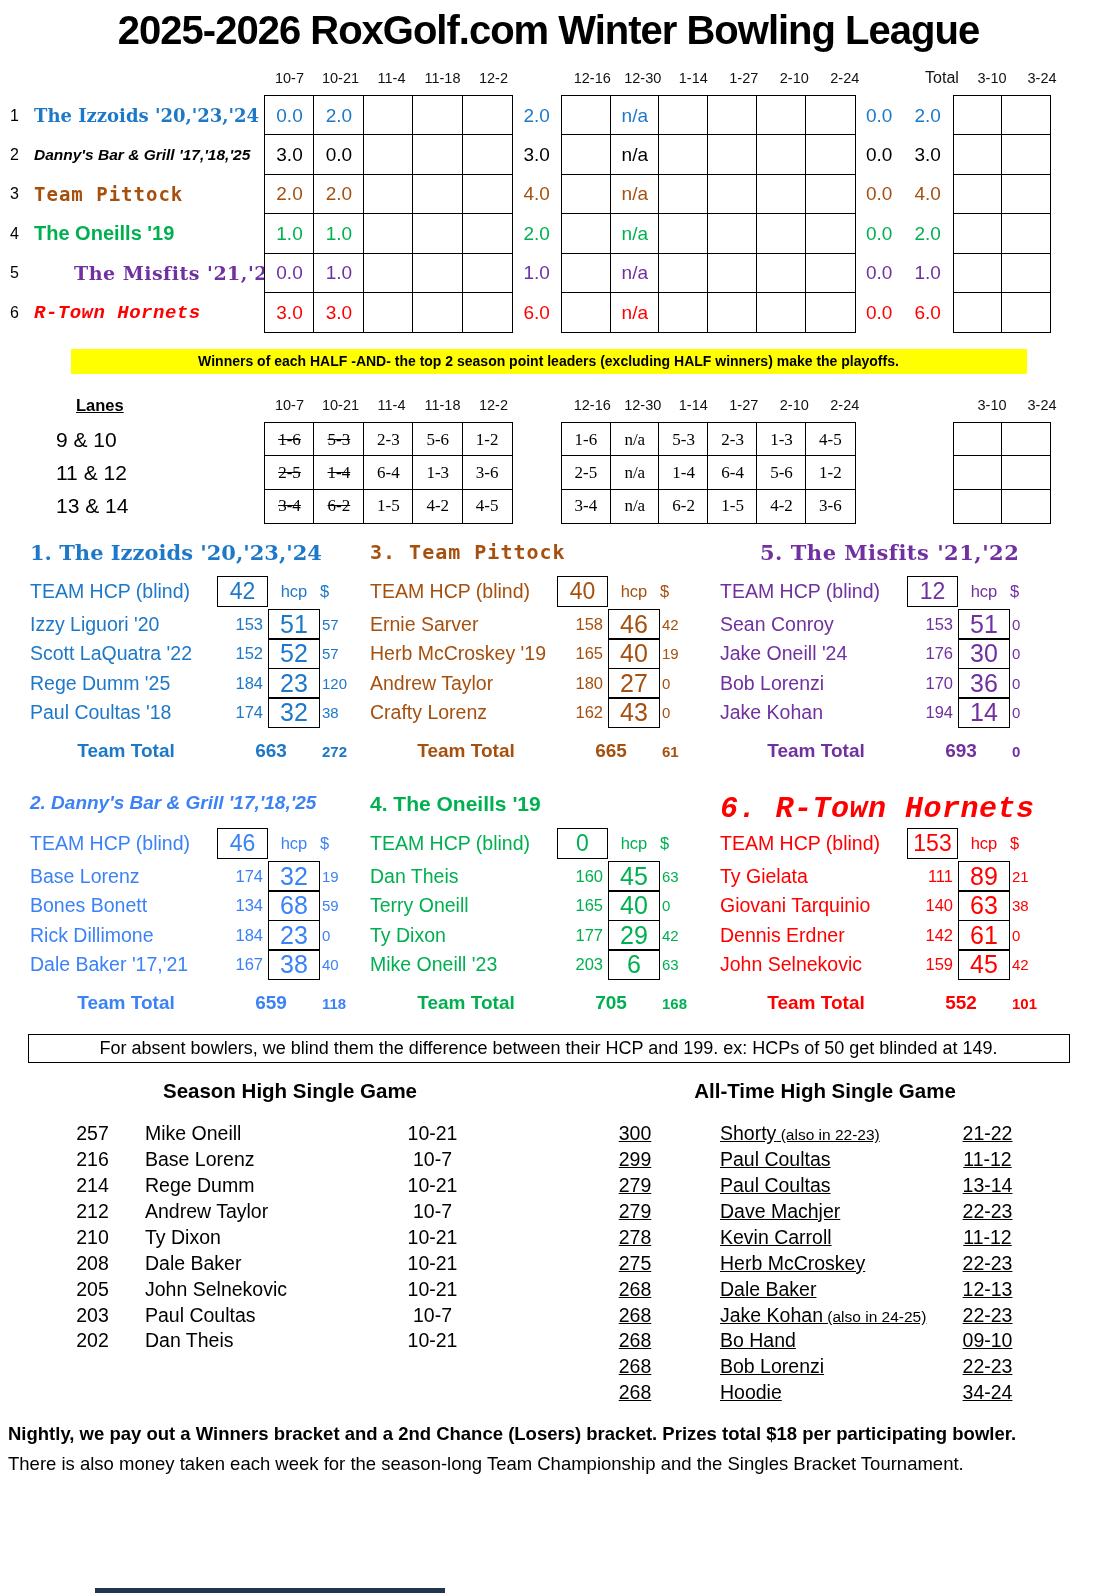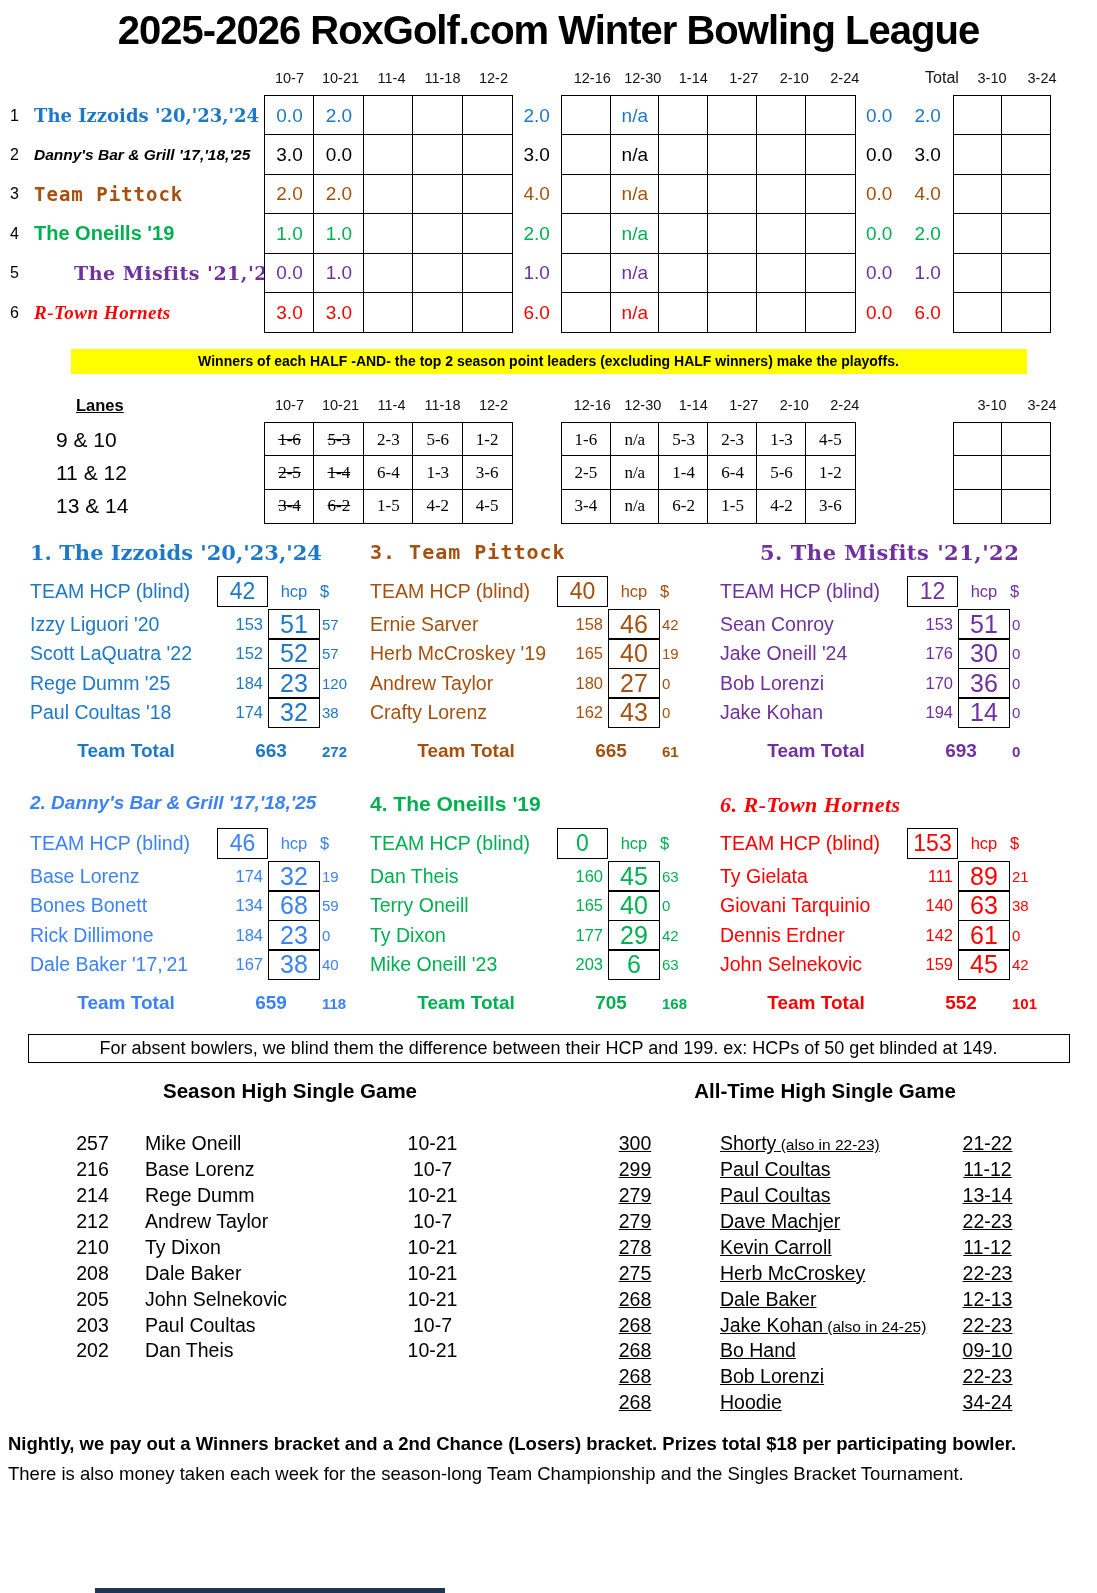--- a/index.html
+++ b/index.html
@@ -28,39 +28,39 @@
   .rank{width:24px;font-size:16px;color:#000;padding-left:2px;flex:none;}
   .tname{font-weight:bold;white-space:nowrap;}
   .hval{font-size:19px;}
 
   
   .tf1{font-family:"DejaVu Serif",serif;font-size:18px;}
   .tf2{font-style:italic;font-size:15.5px;}
   .tf3{font-family:"DejaVu Sans Mono",monospace;font-size:19px;letter-spacing:1px;}
   .tf4{font-size:20px;}
   .tf5{font-family:"DejaVu Serif",serif;font-size:19px;letter-spacing:0.5px;margin-left:40px;}
-  .tf6{font-family:Liberation Serif, serif;font-style:italic;font-size:19px;letter-spacing:0.5px;}
+  .tf6{font-family:Liberation Mono, monospace;font-style:italic;font-size:19px;letter-spacing:0.5px;}
 
   
   .banner{width:956px;margin:16px auto 0;background:#ffff00;text-align:center;
           font-weight:bold;font-size:14px;line-height:25px;}
 
   
   #lanes{margin-top:18px;}
   .lanes-label{margin-left:68px;font-weight:bold;font-size:16.5px;text-decoration:underline;}
   .lane-name{margin-left:48px;font-size:21px;}
   .lrow .bcell{height:35px;font-family:"Liberation Serif",serif;font-size:17px;color:#000;}
   .strike{text-decoration:line-through;}
 
   
   .cards{display:grid;grid-template-columns:340px 350px 345px;row-gap:26px;margin:16px 0 0 30px;}
   .card{width:320px;}
   .card-title{height:30px;margin-bottom:6px;font-weight:bold;font-size:21px;white-space:nowrap;}
   .card-title.tf2{font-size:19px;} .card-title.tf3{font-size:20px;}
-  .card-title.tf5{font-size:21px;} .card-title.tf6{font-size:22px;}
+  .card-title.tf5{font-size:21px;} .card-title.tf6{font-size:30px;}
   .crow{display:flex;align-items:center;}
   .hcprow{height:31px;margin-bottom:2px;}
   .c-label{flex:1;font-size:19.5px;white-space:nowrap;}
   .teambox{box-sizing:border-box;width:51px;height:31px;flex:none;border:1.6px solid #000;
            display:flex;align-items:center;justify-content:center;font-size:23px;}
   .hcp-h{width:52px;flex:none;text-align:center;font-size:16.5px;}
   .money-h{width:30px;flex:none;font-size:16.5px;}
   .prow{height:31px;}
   .prow + .prow{margin-top:-1.6px;}
   .p-name{flex:1;font-size:19.5px;white-space:nowrap;}
@@ -74,21 +74,21 @@
   .t-money{width:30px;flex:none;font-size:15px;padding-left:2px;box-sizing:border-box;}
 
   
   .noteband{box-sizing:border-box;width:1042px;margin:16px auto 0;border:1.6px solid #000;
             text-align:center;font-size:18px;padding:3px 0;}
 
   
   .lists{display:flex;margin-top:16px;align-items:flex-start;}
   .list-left{width:420px;margin-left:55px;}
   .list-right{width:420px;margin-left:130px;}
-  .list-title{font-weight:bold;font-size:20.5px;text-align:center;margin-bottom:29px;white-space:nowrap;}
+  .list-title{font-weight:bold;font-size:20.5px;text-align:center;margin-bottom:19px;white-space:nowrap;}
   .list-left .list-title{margin-left:50px;}
   .list-right .list-title{margin-left:20px;}
   .hrow{display:grid;align-items:baseline;height:25.9px;font-size:19.5px;}
   .list-left .hrow{grid-template-columns:75px 1fr 85px;}
   .list-right .hrow{grid-template-columns:60px 1fr 75px;text-decoration:underline;}
   .h-score{text-align:center;}
   .list-left .h-name{padding-left:15px;}
   .list-right .h-name{padding-left:55px;}
   .h-date{text-align:center;}
   .h-note{font-size:15.5px;}

